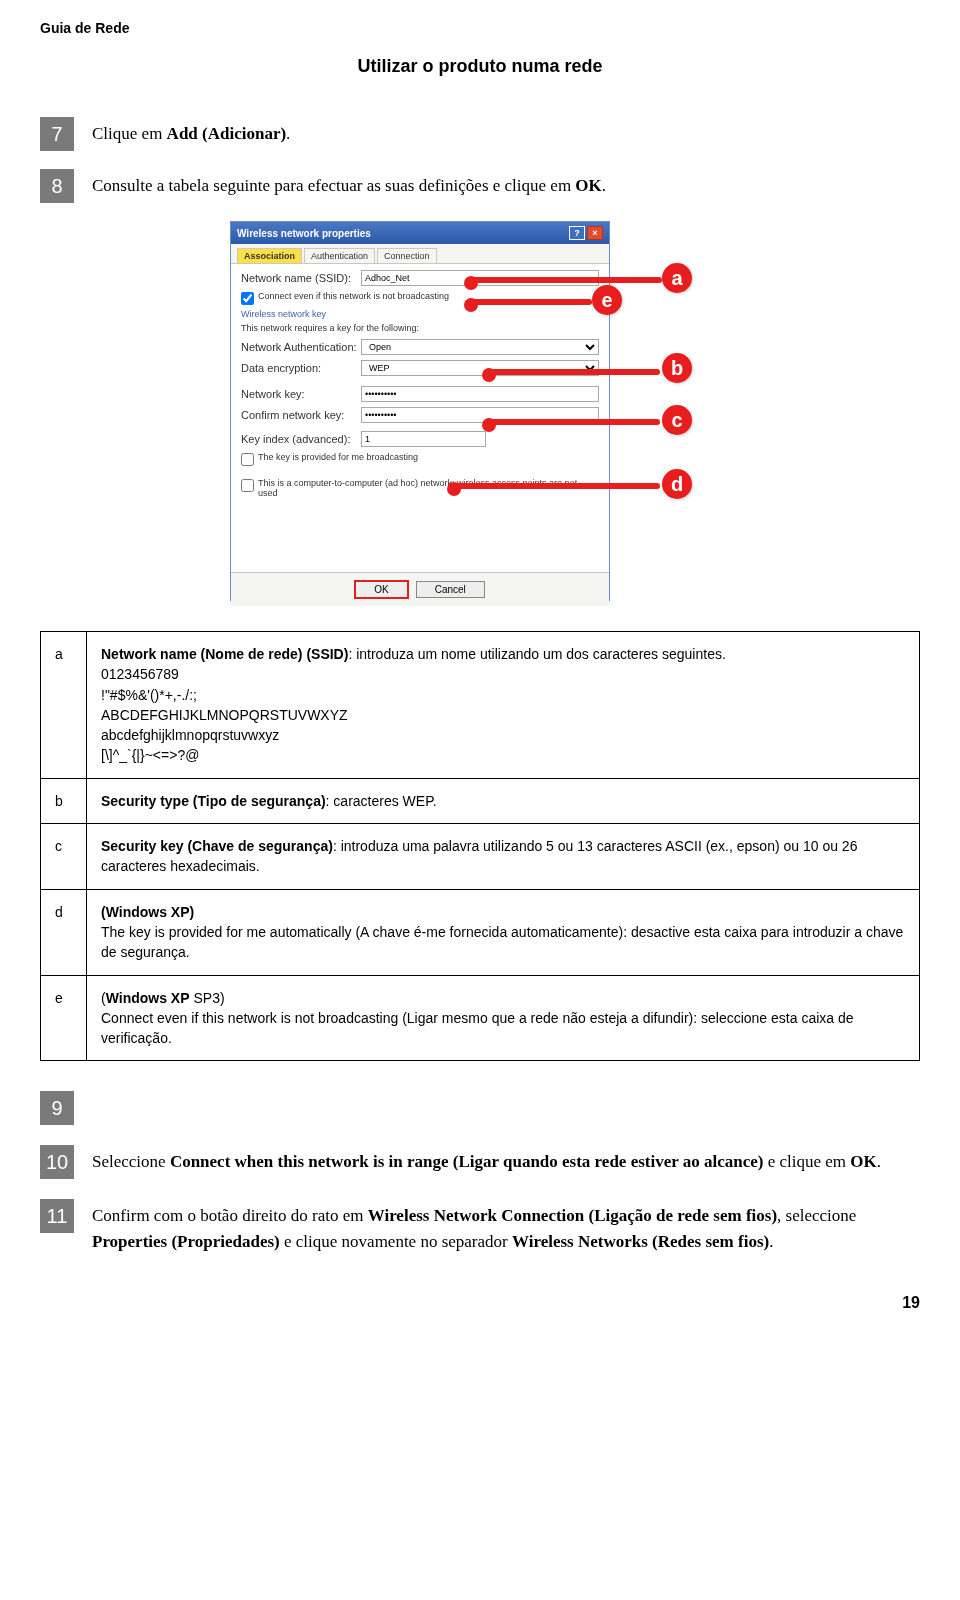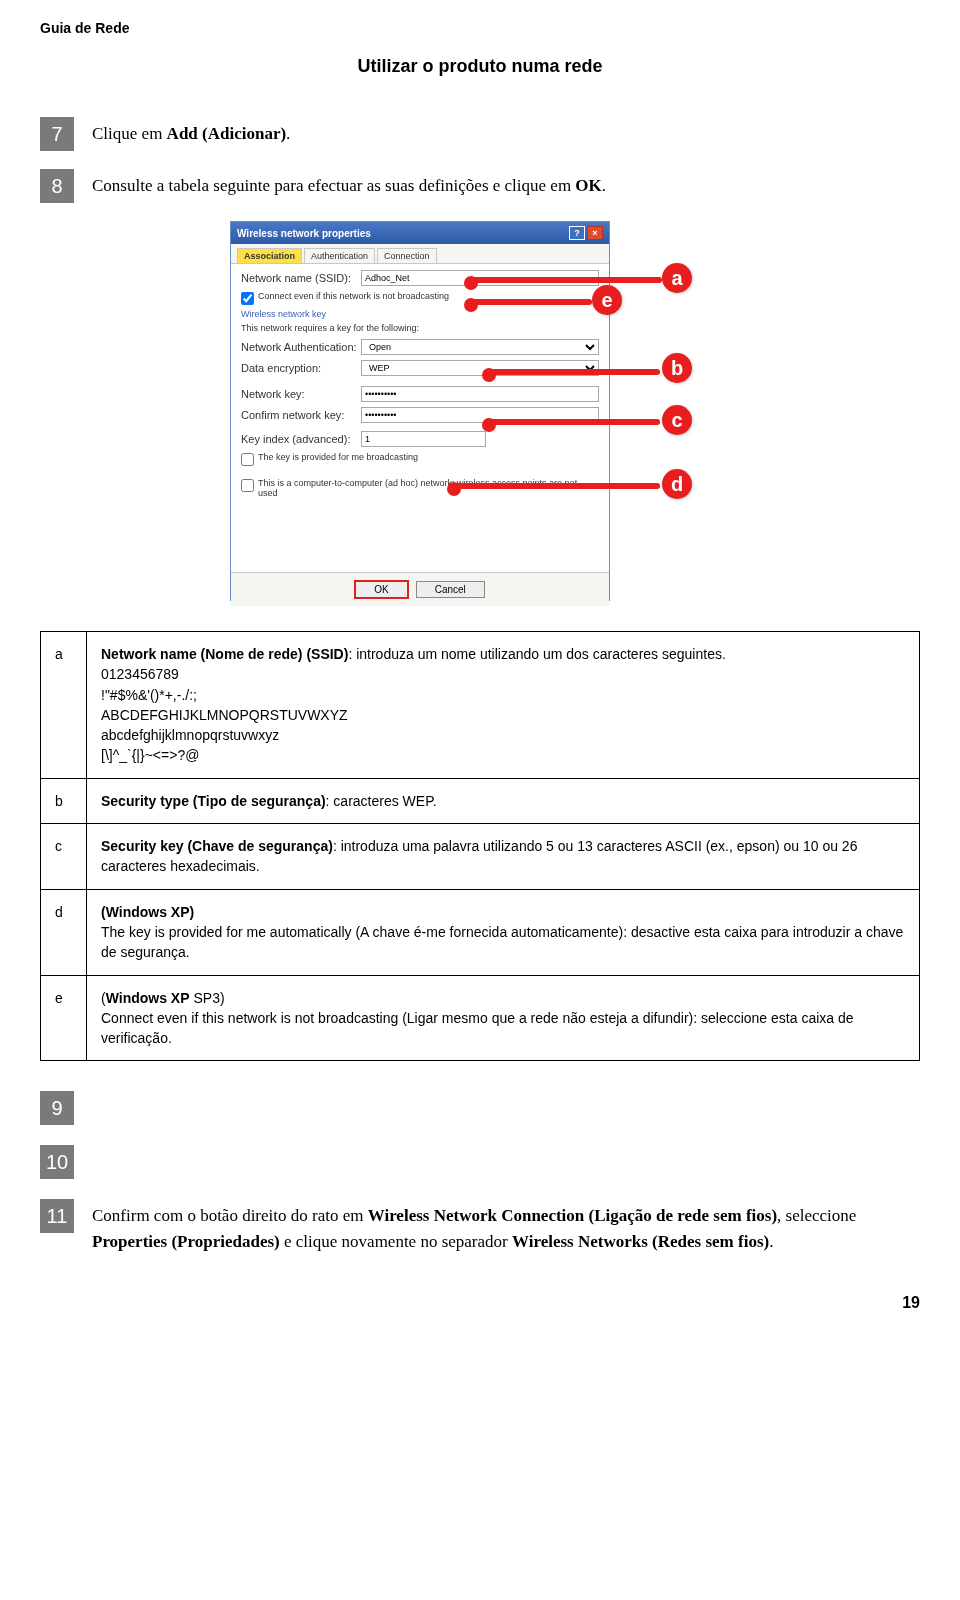--- a/index.html
+++ b/index.html
@@ -286,20 +286,23 @@
   </tr>
 </tbody>
   </table>
 
 <div class="step-row">
   <div class="step-num">9</div>
 </div>
 
 <div class="step-row" style="margin-top:20px;">
   <div class="step-num">10</div>
+  <div class="step-text">
+    <span>Seleccione </span><b>Connect when this network is in range (Ligar quando esta rede estiver ao alcance)</b><span> e clique em </span><b>OK</b><span>.</span>
+  </div>
 </div>
 
 <div class="step-row" style="margin-top:20px;">
   <div class="step-num">11</div>
   <div class="step-text">
     <span>Confirm com o botão direito do rato em </span><b>Wireless Network Connection (Ligação de rede sem fios)</b><span>, seleccione </span><b>Properties (Propriedades)</b><span> e clique novamente no separador </span><b>Wireless Networks (Redes sem fios)</b><span>.</span>
   </div>
 </div>
 
 <div class="pagenum">19</div>

